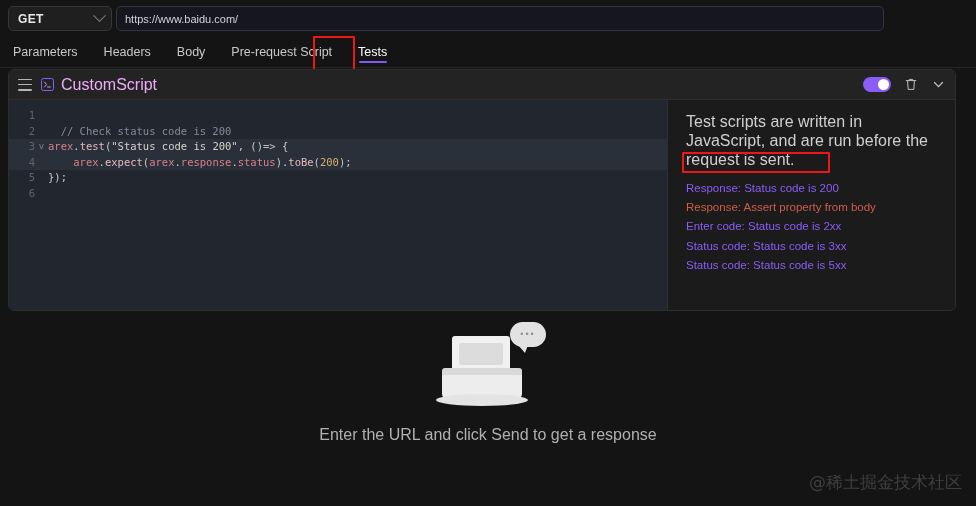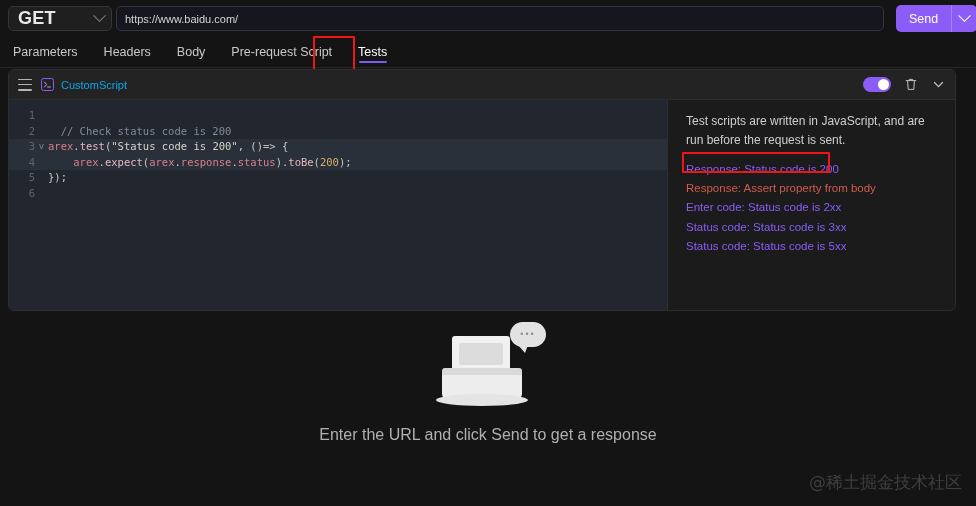--- a/index.html
+++ b/index.html
@@ -17,21 +17,21 @@
     background: #141414;
     display: flex; align-items: center;
   }
   .method-select {
     position: absolute; left: 8px; top: 6px; width: 104px; height: 25px;
     background: #1f1f1f; border: 1px solid #353535; border-radius: 5px;
     display: flex; align-items: center; justify-content: space-between;
     padding: 0 7px 0 9px; cursor: pointer;
   }
   .method-select .mlabel {
-    color: #e8e8e8; font-size: 18px; font-weight: bold; letter-spacing: .3px;
+    color: #e8e8e8; font-size: 12px; font-weight: bold; letter-spacing: .3px;
   }
   .chev {
     width: 9px; height: 9px; border-right: 1.4px solid #7d7d7d;
     border-bottom: 1.4px solid #7d7d7d; transform: rotate(45deg) translate(-2px,-2px);
   }
   .url-field {
     position: absolute; left: 116px; top: 6px; width: 768px; height: 25px;
     background: #16161f; border: 1px solid #33333f; border-radius: 5px;
     display: flex; align-items: center; padding: 0 8px;
   }
@@ -93,21 +93,21 @@
   }
   .drag-handle { width: 14px; height: 12px; display:flex; flex-direction:column;
     justify-content: space-between; cursor: grab; margin-right: 9px; }
   .drag-handle i { display:block; height:1.6px; background:#b5b5b5; border-radius:1px; }
   .script-icon {
     width: 13px; height: 13px; border: 1.3px solid #8b5cf6; border-radius: 2.5px;
     display: flex; align-items: center; justify-content: center;
     margin-right: 7px; flex: 0 0 auto;
   }
   .script-icon svg { display:block; }
-  .script-name { color: #0ea5e9; font-size: 11px; }
+  .script-name { color: #f0abfc; font-size: 16px; }
   .head-right { margin-left: auto; display: flex; align-items: center; gap: 13px; }
   .toggle {
     width: 28px; height: 15px; border-radius: 8px; background: #8b5cf6;
     position: relative; cursor: pointer;
   }
   .toggle .knob {
     position: absolute; right: 2px; top: 2px; width: 11px; height: 11px;
     border-radius: 50%; background: #fff;
   }
   .icon-btn { width: 14px; height: 15px; cursor: pointer; display:flex;
@@ -144,21 +144,21 @@
   .t-str  { color: #d7d3cb; }
   .t-num  { color: #d9b06a; text-align: center; }
   .t-punc { color: #c8c8c8; }
   .t-op   { color: #c0c0c0; }
 
   .doc-pane {
     flex: 1 1 auto; background: #1b1b1b; padding: 12px 14px 0 18px;
     border-left: 1px solid #2e2e2e;
   }
   .doc-intro {
-    color: #cfcfcf; font-size: 12px; line-height: 19px; margin-bottom: 10px;
+    color: #cfcfcf; font-size: 16px; line-height: 19px; margin-bottom: 10px;
     max-width: 250px;
   }
   .doc-link {
     display: block; color: #8b5cf6; font-size: 11.5px; line-height: 19.2px;
     text-decoration: none; cursor: pointer; width: fit-content;
   }
   .doc-link.warn { color: #d05c4a; }
 
   
   .empty-state {
@@ -225,26 +225,20 @@
 
   <div class="method-select">
     <span class="mlabel">GET</span>
     <span class="chev"></span>
   </div>
 
   <div class="url-field">
     <span class="uval" title="Enter request URL">https://www.baidu.com/</span>
   </div>
 
-  <div class="send-group">
-    <div class="send-btn">Send</div>
-    <div class="send-caret">
-      <span class="chev"></span>
-    </div>
-  </div>
 </div>
 
 <div class="tab-row" id="tab-row">
     <div class="tab">Parameters</div>
     <div class="tab">Headers</div>
     <div class="tab">Body</div>
     <div class="tab">Pre-request Script</div>
     <div class="tab active">Tests</div>
   </div>
 <div class="tabs-underline"></div>

